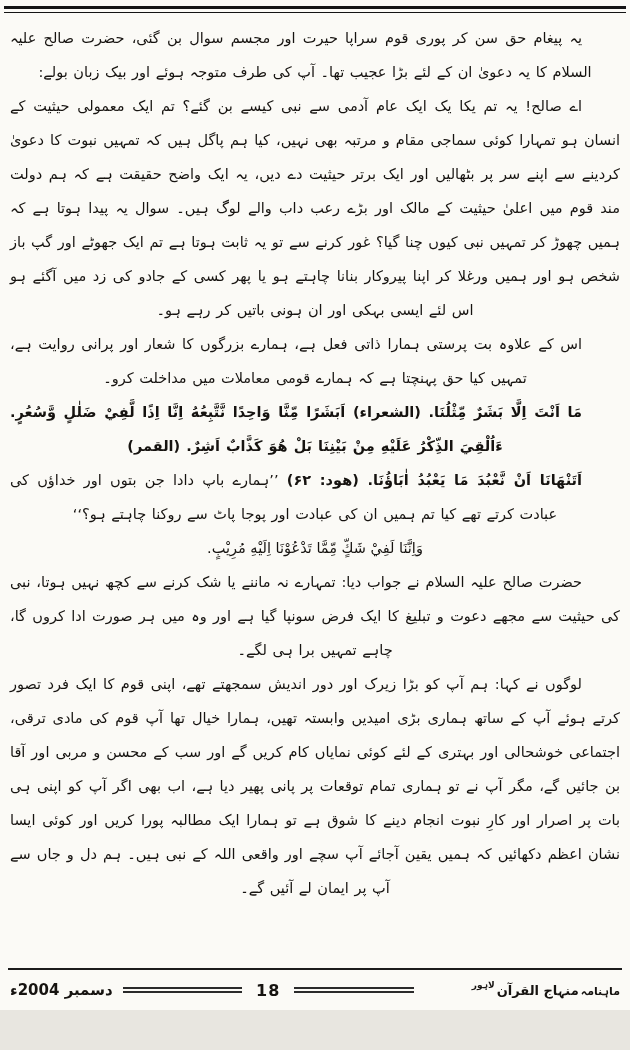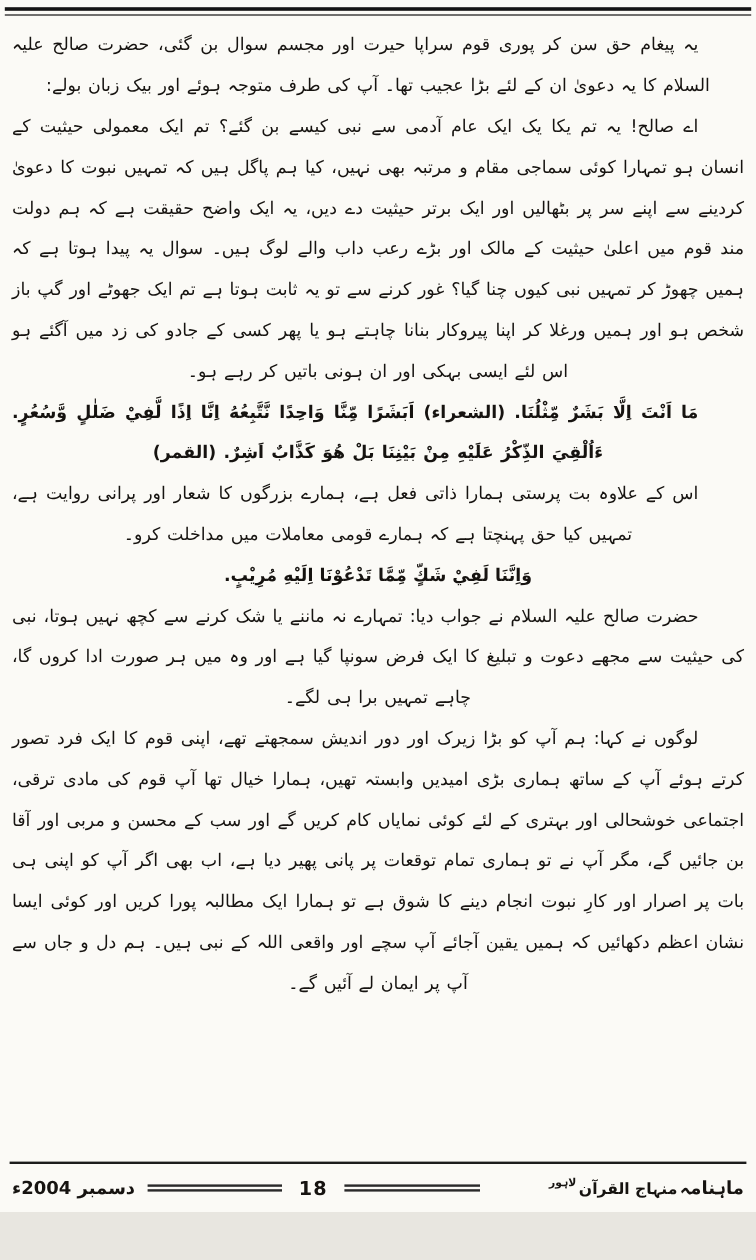--- a/index.html
+++ b/index.html
@@ -28,21 +28,21 @@
   }
   .para{
     margin:0;
     text-align:justify;
     text-align-last:center;
     word-spacing:1px;
   }
   .indent{text-indent:38px;}
   .verse{font-weight:bold;}
   .verse-line{
-    font-weight:bold;
+    font-weight:normal;
     text-align:center;
     text-align-last:center;
     text-indent:0;
     margin:0;
   }
   .footer-rule{
     position:absolute;
     left:8px;right:8px;bottom:40px;
     border-top:2px solid #1c1c1c;
   }
@@ -53,21 +53,21 @@
     display:flex;
     align-items:center;
     direction:rtl;
   }
   .magazine{
     display:flex;
     align-items:baseline;
     white-space:nowrap;
     gap:2px;
   }
-  .mag-prefix{font-size:15px;font-weight:bold;}
+  .mag-prefix{font-size:11px;font-weight:bold;}
   .mag-name{font-size:13px;font-weight:bold;}
   .mag-city{font-size:9px;font-weight:bold;position:relative;top:-7px;margin-left:48px;}
   .frule{
     flex:1;
     height:2px;
     border-top:2px solid #2a2a2a;
     border-bottom:2px solid #2a2a2a;
     margin:0 10px;
   }
   .pageno{
@@ -85,22 +85,23 @@
 </head>
 <body>
 
 <div class="page">
 
   <div class="top-rule"></div>
 
   <div class="body-text">
     <p class="para indent">یہ پیغام حق سن کر پوری قوم سراپا حیرت اور مجسم سوال بن گئی، حضرت صالح علیہ السلام کا یہ دعویٰ ان کے لئے بڑا عجیب تھا۔ آپ کی طرف متوجہ ہوئے اور بیک زبان بولے:</p>
     <p class="para indent">اے صالح! یہ تم یکا یک ایک عام آدمی سے نبی کیسے بن گئے؟ تم ایک معمولی حیثیت کے انسان ہو تمہارا کوئی سماجی مقام و مرتبہ بھی نہیں، کیا ہم پاگل ہیں کہ تمہیں نبوت کا دعویٰ کردینے سے اپنے سر پر بٹھالیں اور ایک برتر حیثیت دے دیں، یہ ایک واضح حقیقت ہے کہ ہم دولت مند قوم میں اعلیٰ حیثیت کے مالک اور بڑے رعب داب والے لوگ ہیں۔ سوال یہ پیدا ہوتا ہے کہ ہمیں چھوڑ کر تمہیں نبی کیوں چنا گیا؟ غور کرنے سے تو یہ ثابت ہوتا ہے تم ایک جھوٹے اور گپ باز شخص ہو اور ہمیں ورغلا کر اپنا پیروکار بنانا چاہتے ہو یا پھر کسی کے جادو کی زد میں آگئے ہو اس لئے ایسی بہکی اور ان ہونی باتیں کر رہے ہو۔</p>
+    <p class="para indent">اس کے علاوہ بت پرستی ہمارا ذاتی فعل ہے، ہمارے بزرگوں کا شعار اور پرانی روایت ہے، تمہیں کیا حق پہنچتا ہے کہ ہمارے قومی معاملات میں مداخلت کرو۔</p>
     <p class="para indent verse">مَا اَنْتَ اِلَّا بَشَرٌ مِّثْلُنَا. (الشعراء) اَبَشَرًا مِّنَّا وَاحِدًا نَّتَّبِعُهُ اِنَّا اِذًا لَّفِيْ ضَلٰلٍ وَّسُعُرٍ. ءَاُلْقِيَ الذِّكْرُ عَلَيْهِ مِنْ بَيْنِنَا بَلْ هُوَ كَذَّابٌ اَشِرٌ. (القمر)</p>
-    <p class="para indent">اس کے علاوہ بت پرستی ہمارا ذاتی فعل ہے، ہمارے بزرگوں کا شعار اور پرانی روایت ہے، تمہیں کیا حق پہنچتا ہے کہ ہمارے قومی معاملات میں مداخلت کرو۔</p>
+    <p class="para indent"><span class="verse">اَتَنْهَانَا اَنْ نَّعْبُدَ مَا يَعْبُدُ اٰبَاؤُنَا. (هود: ۶۲)</span> <span>’’ہمارے باپ دادا جن بتوں اور خداؤں کی عبادت کرتے تھے کیا تم ہمیں ان کی عبادت اور پوجا پاٹ سے روکنا چاہتے ہو؟‘‘</span></p>
     <p class="verse-line">وَاِنَّنَا لَفِيْ شَكٍّ مِّمَّا تَدْعُوْنَا اِلَيْهِ مُرِيْبٍ.</p>
     <p class="para indent">حضرت صالح علیہ السلام نے جواب دیا: تمہارے نہ ماننے یا شک کرنے سے کچھ نہیں ہوتا، نبی کی حیثیت سے مجھے دعوت و تبلیغ کا ایک فرض سونپا گیا ہے اور وہ میں ہر صورت ادا کروں گا، چاہے تمہیں برا ہی لگے۔</p>
     <p class="para indent">لوگوں نے کہا: ہم آپ کو بڑا زیرک اور دور اندیش سمجھتے تھے، اپنی قوم کا ایک فرد تصور کرتے ہوئے آپ کے ساتھ ہماری بڑی امیدیں وابستہ تھیں، ہمارا خیال تھا آپ قوم کی مادی ترقی، اجتماعی خوشحالی اور بہتری کے لئے کوئی نمایاں کام کریں گے اور سب کے محسن و مربی اور آقا بن جائیں گے، مگر آپ نے تو ہماری تمام توقعات پر پانی پھیر دیا ہے، اب بھی اگر آپ کو اپنی ہی بات پر اصرار اور کارِ نبوت انجام دینے کا شوق ہے تو ہمارا ایک مطالبہ پورا کریں اور کوئی ایسا نشان اعظم دکھائیں کہ ہمیں یقین آجائے آپ سچے اور واقعی اللہ کے نبی ہیں۔ ہم دل و جاں سے آپ پر ایمان لے آئیں گے۔</p>
 
   </div>
 
   <div class="footer-rule"></div>
 
   <div class="footer">
     <div class="magazine">

